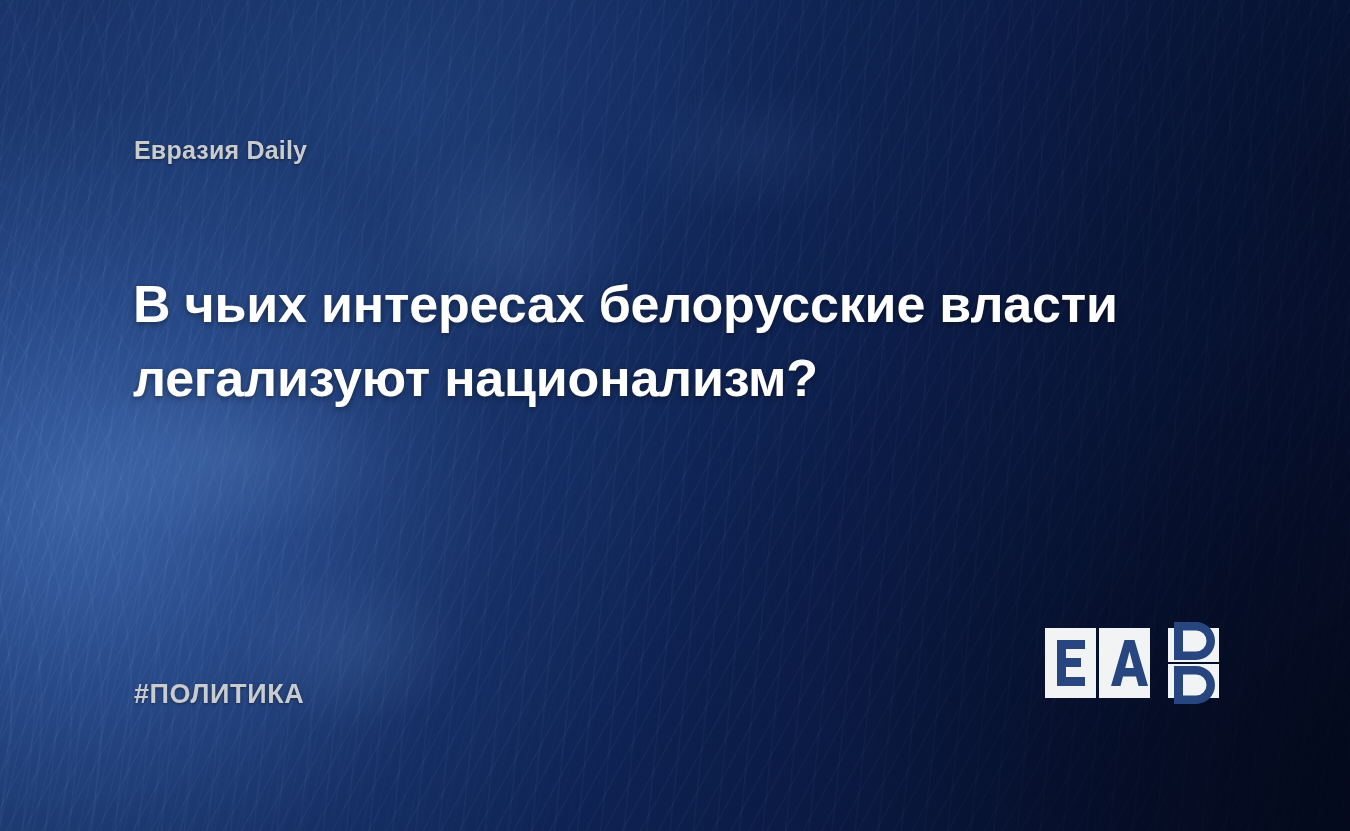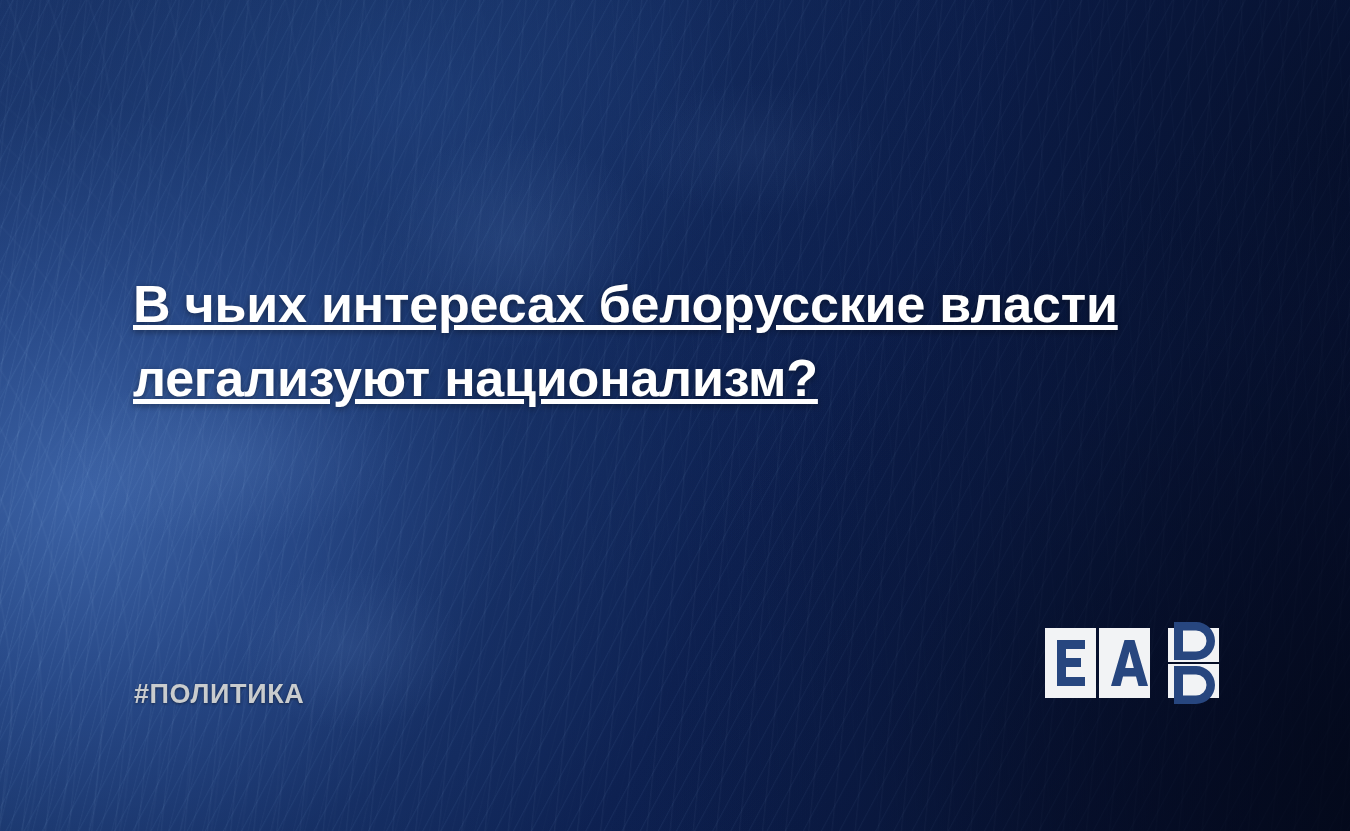--- a/index.html
+++ b/index.html
@@ -174,21 +174,20 @@
     left: 133px;
     top: 268px;
     width: 1060px;
     margin: 0;
     font-size: 52px;
     font-weight: bold;
     line-height: 1.42;
     letter-spacing: -0.2px;
     color: #ffffff;
     text-shadow: 0 2px 6px rgba(0,0,0,0.40);
-    text-decoration: underline;
   }
 
   .tag {
     position: absolute;
     left: 134px;
     top: 679px;
     font-size: 27px;
     font-weight: bold;
     letter-spacing: 0.6px;
     color: #c9ccce;
@@ -218,20 +217,21 @@
     <div class="trail-layer tl-3"></div>
     <div class="trail-layer tl-4"></div>
     <div class="trail-layer tl-arcs"></div>
     <div class="trail-layer tl-arcs2"></div>
   </div>
   <div class="haze"></div>
   <div class="bg-vignette"></div>
 
   <div class="content">
 
+    <div class="brand">Евразия Daily</div>
 
     <h1 class="headline">В чьих интересах белорусские власти легализуют национализм?</h1>
 
     <div class="tag">#ПОЛИТИКА</div>
 
     <div class="logo">
       <svg width="180" height="90" viewBox="0 0 180 90" xmlns="http://www.w3.org/2000/svg">
 
         <rect x="1" y="8" width="51" height="70" fill="#f2f3f5"></rect>
 

